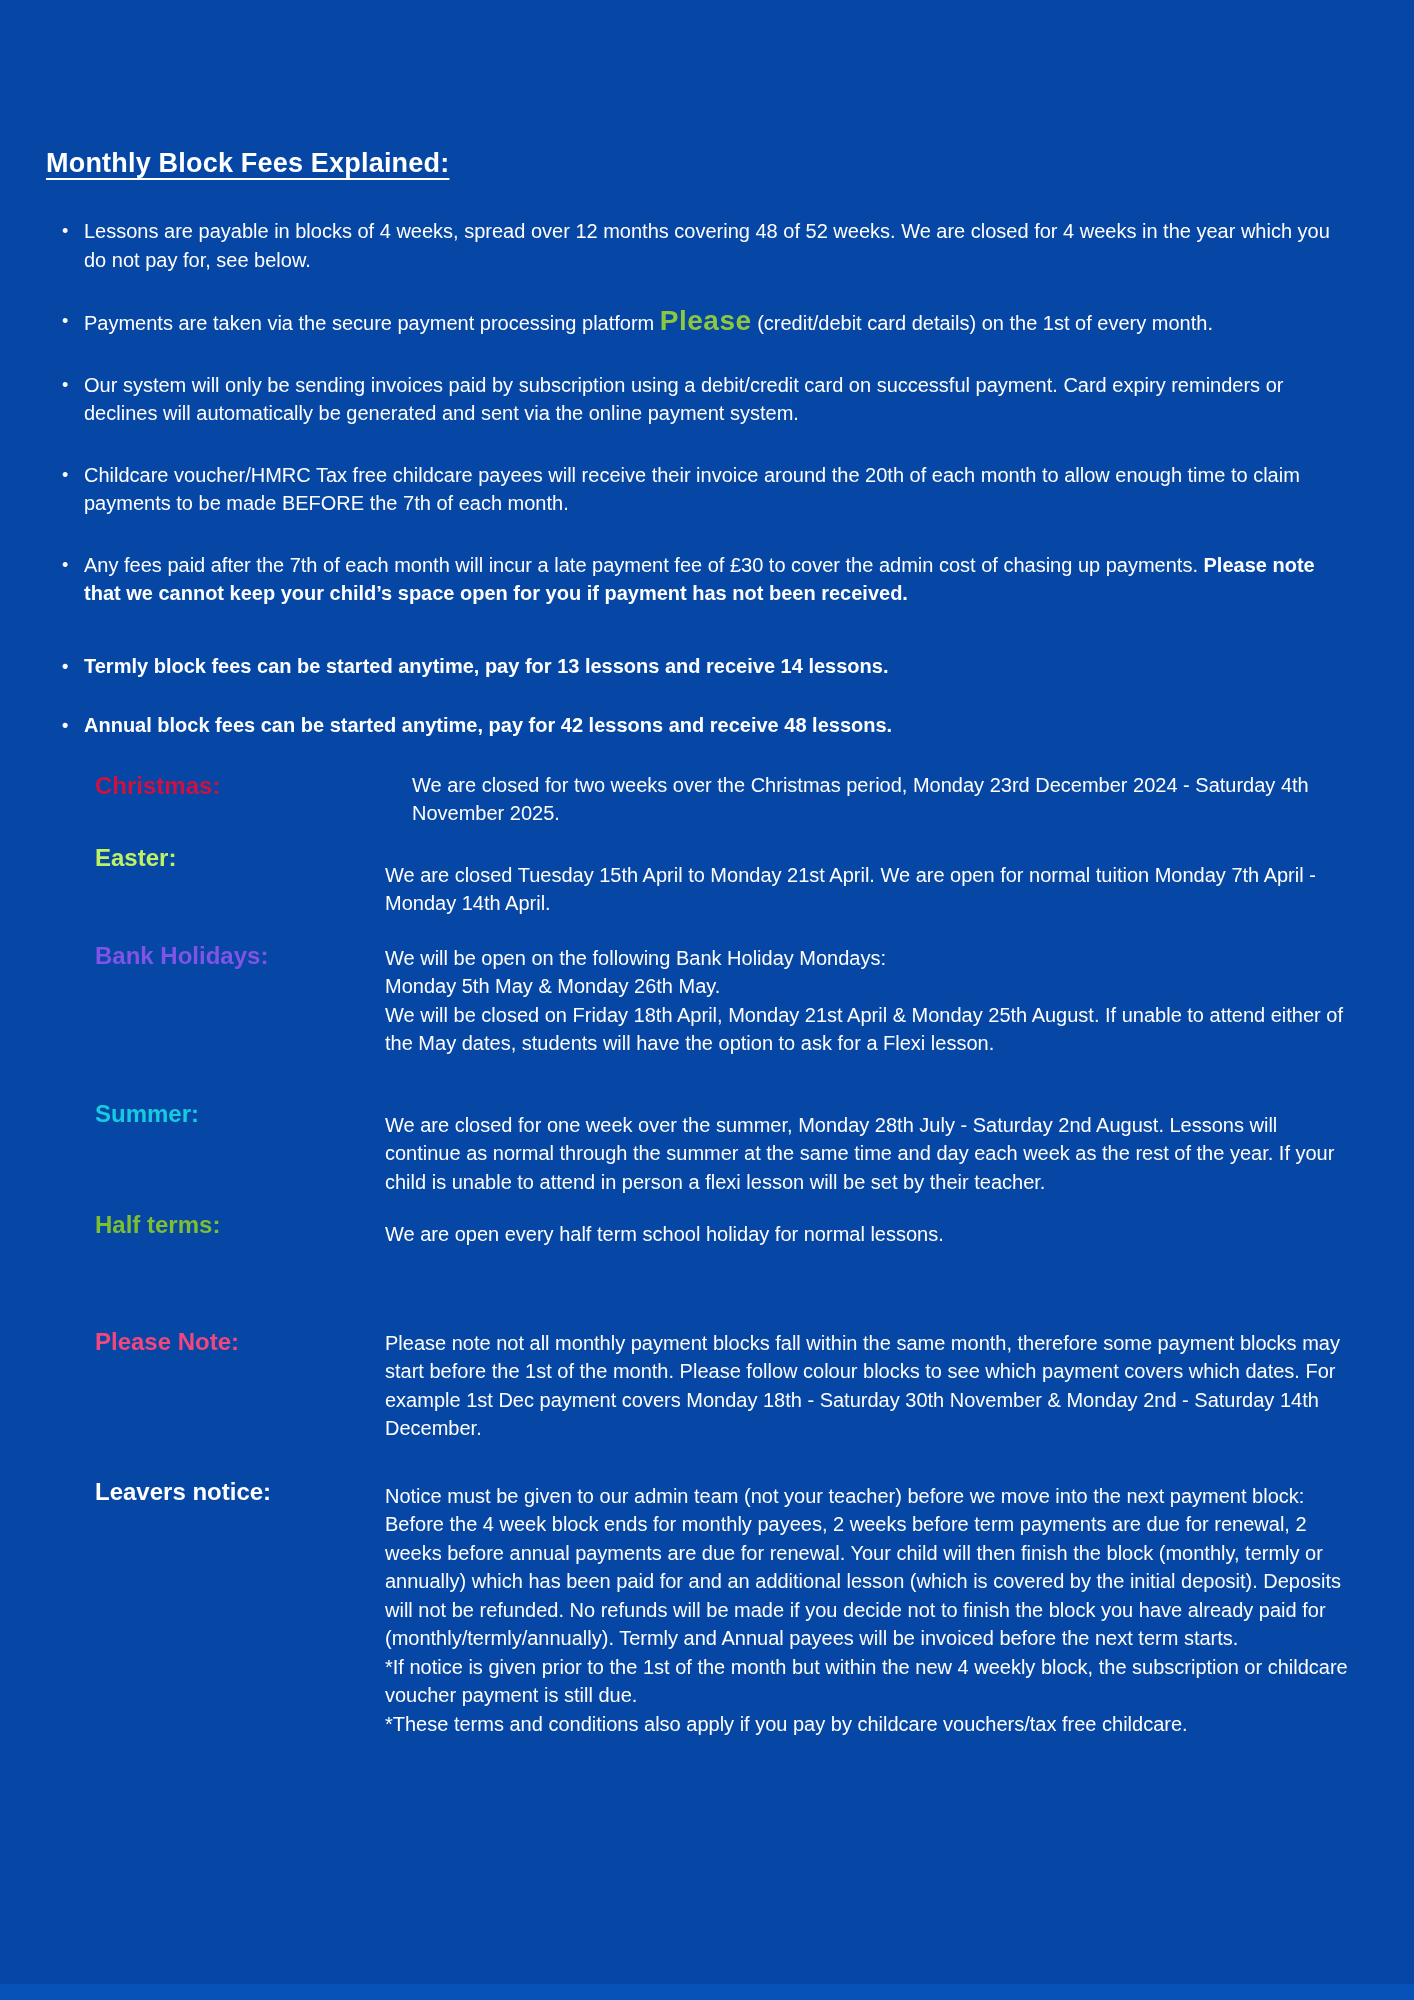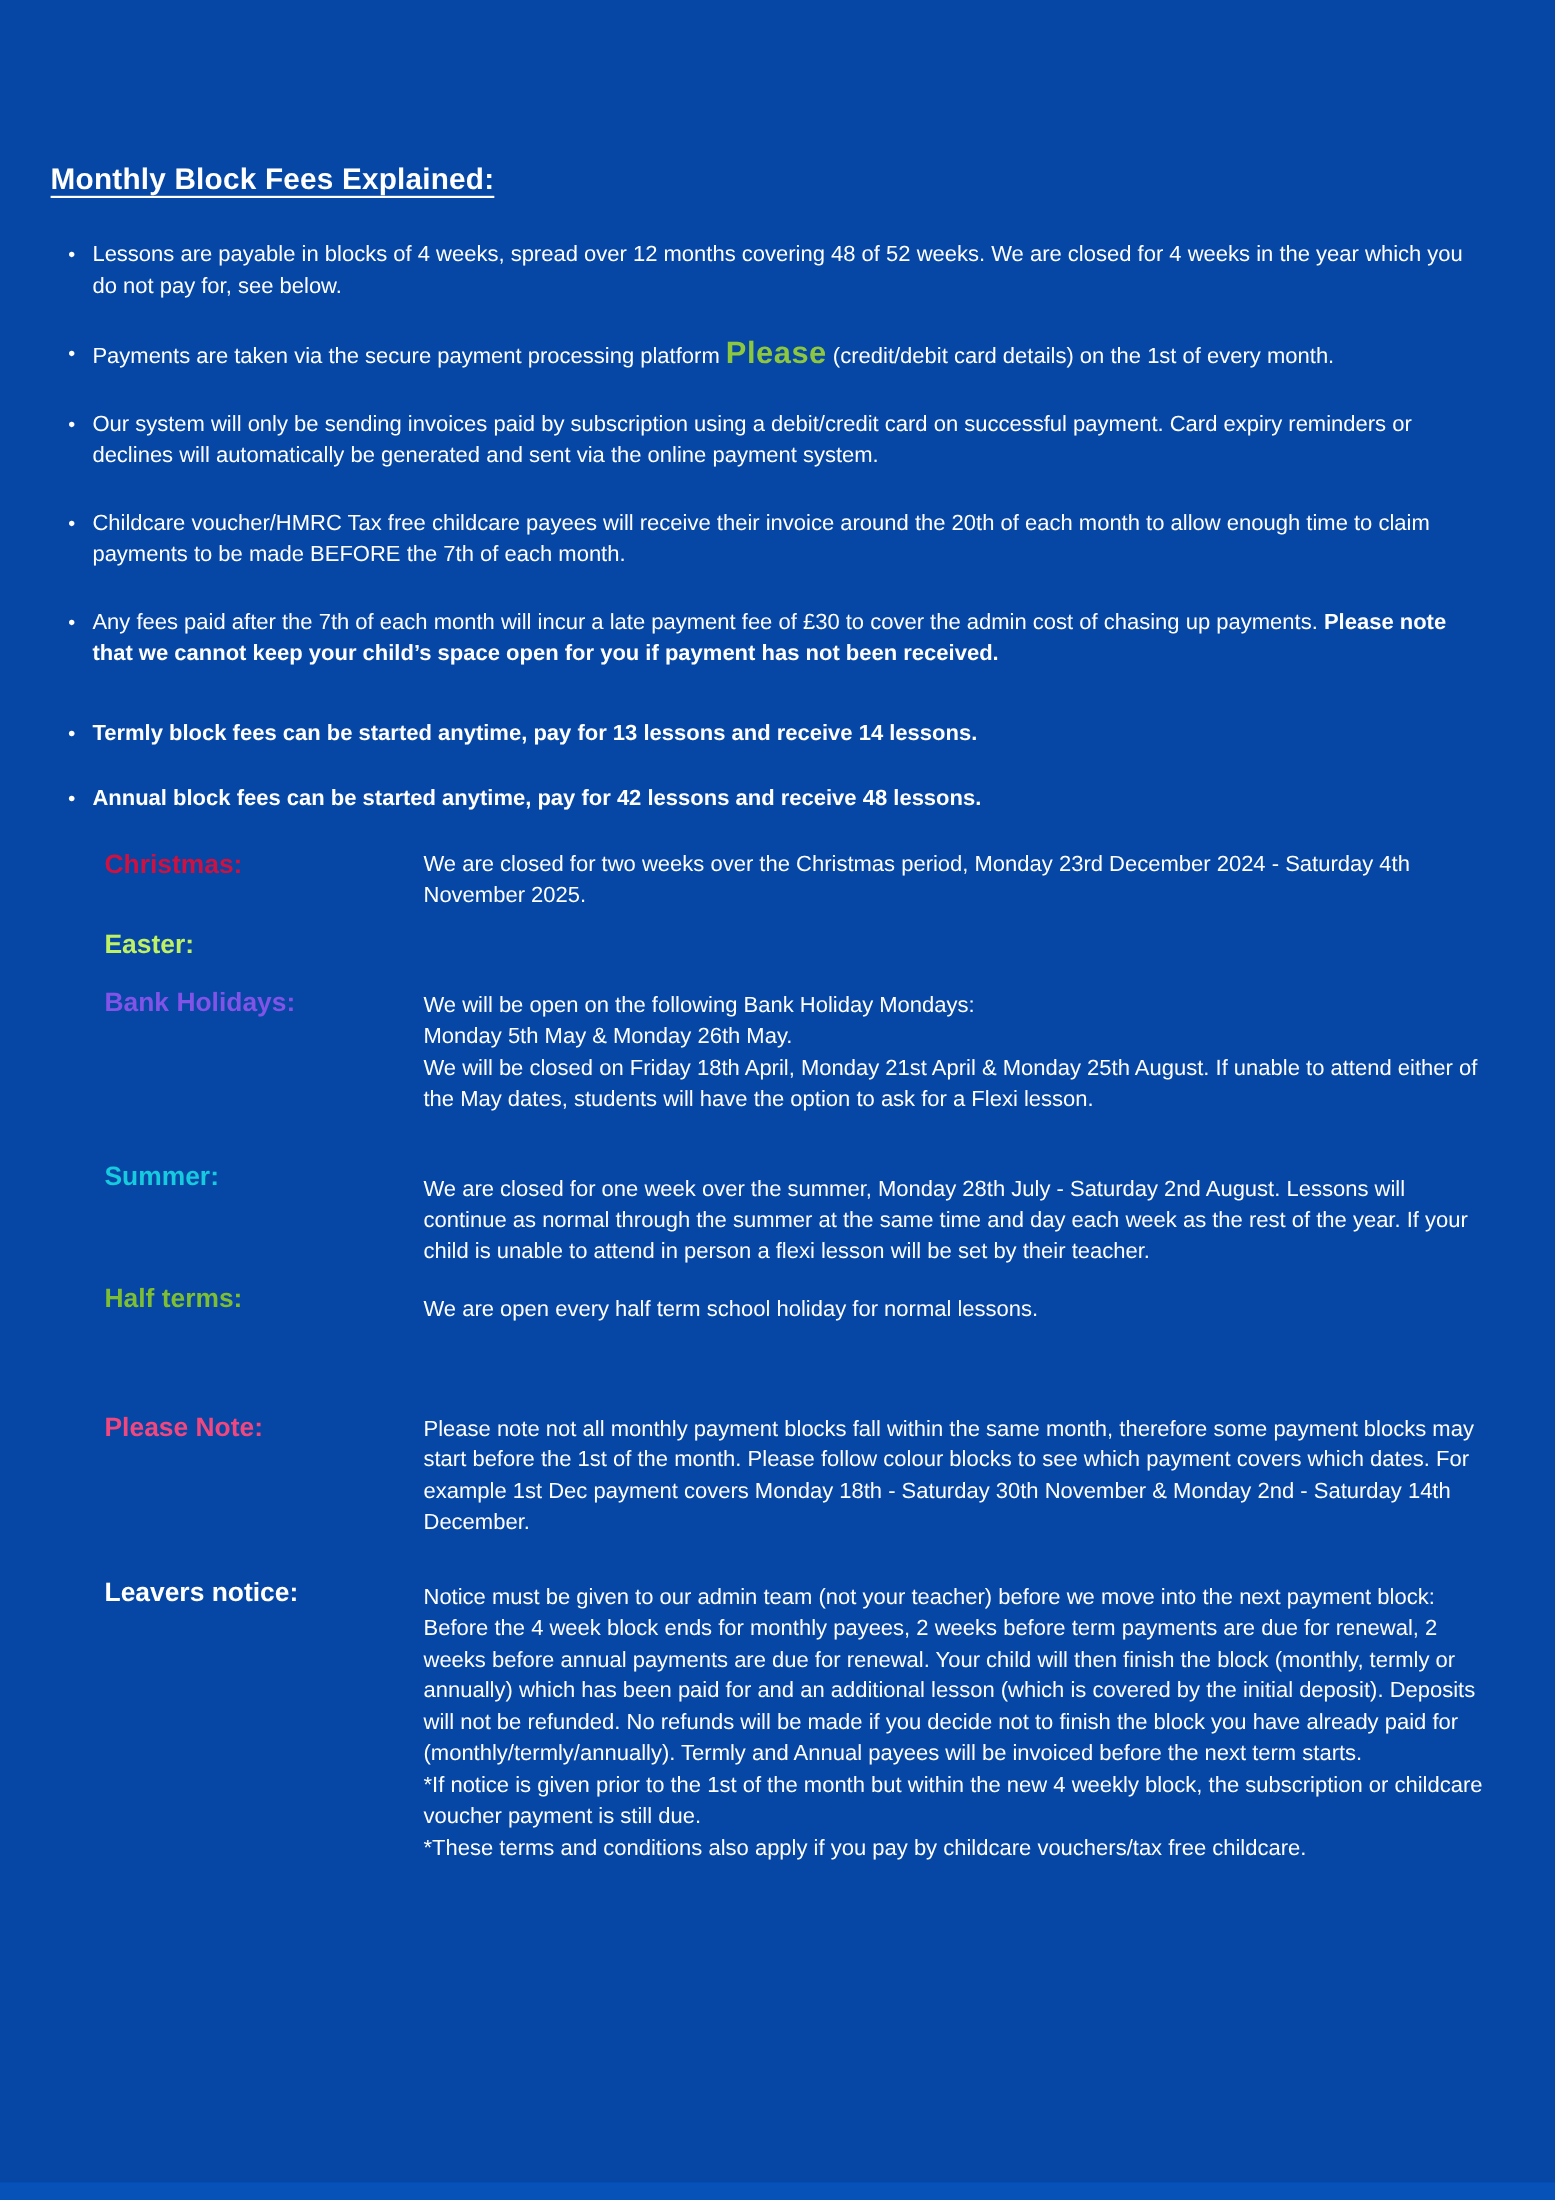--- a/index.html
+++ b/index.html
@@ -75,21 +75,21 @@
     font-size: 24px;
     font-weight: bold;
     line-height: 30px;
   }
   .row-text {
     flex: 1 1 auto;
     font-size: 20px;
     line-height: 28.5px;
     white-space: pre-line;
   }
-  .row-0 { margin-top: 0; }
+  .row-0 { margin-top: 0; gap: 27px; }
   .row-1 { margin-top: 15px; }  .row-1 .row-text { padding-top: 18px; }
   .row-2 { margin-top: 23px; }  .row-2 .row-text { padding-top: 3px; }
   .row-3 { margin-top: 41px; }  .row-3 .row-text { padding-top: 12px; }
   .row-4 { margin-top: 14px; }  .row-4 .row-text { padding-top: 10px; }
   .row-5 { margin-top: 78px; }  .row-5 .row-text { padding-top: 2px; }
   .row-6 { margin-top: 34px; }  .row-6 .row-text { padding-top: 5px; }
 
   .footer-strip {
     position: absolute;
     left: 0;
@@ -135,20 +135,21 @@
 
   <div class="schedule">
 
     <div class="sched-row row-0">
       <div class="row-label" style="color: rgb(206, 17, 65);">Christmas:</div>
       <div class="row-text">We are closed for two weeks over the Christmas period, Monday 23rd December 2024 - Saturday 4th November 2025.</div>
     </div>
 
     <div class="sched-row row-1">
       <div class="row-label" style="color: #bef264;">Easter:</div>
+      <div class="row-text">We are closed Tuesday 15th April to Monday 21st April. We are open for normal tuition Monday 7th April - Monday 14th April.</div>
     </div>
 
     <div class="sched-row row-2">
       <div class="row-label" style="color: rgb(129, 83, 230);">Bank Holidays:</div>
       <div class="row-text">We will be open on the following Bank Holiday Mondays:
 Monday 5th May &amp; Monday 26th May.
 We will be closed on Friday 18th April, Monday 21st April &amp; Monday 25th August. If unable to attend either of the May dates, students will have the option to ask for a Flexi lesson.</div>
     </div>
 
     <div class="sched-row row-3">

